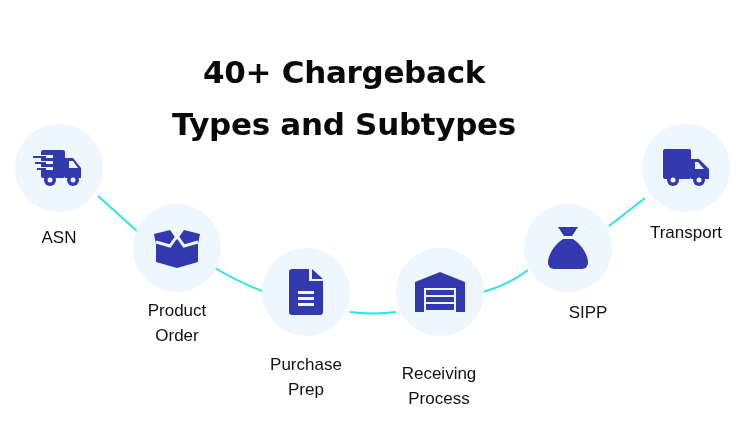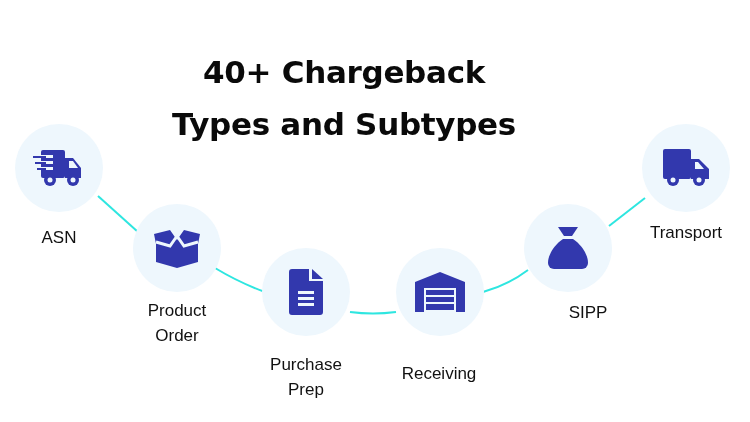--- a/index.html
+++ b/index.html
@@ -92,20 +92,21 @@
       </g>
     <g fill="#3238ad">
         <rect x="11" y="18" width="28" height="5"></rect>
         <rect x="11" y="25" width="28" height="5"></rect>
         <rect x="11" y="32" width="28" height="6"></rect>
       </g>
   </svg>
 </div>
 <div class="label" style="left:369px;top:361px;">
   <div>Receiving</div>
+  <div>Process</div>
 </div>
 
 <div class="node" style="left:524px;top:204px;">
   <svg width="40" height="42" viewBox="0 0 40 42">
     <path fill="#3238ad" d="M10 0 H30 L24 9 H16 Z"></path>
     <path fill="#3238ad" d="M15 12 H25 C34 18 40 28 40 36 a6 6 0 0 1 -6 6 H6 a6 6 0 0 1 -6 -6 C0 28 6 18 15 12 Z"></path>
   </svg>
 </div>
 <div class="label" style="left:518px;top:300px;text-align:center;">
   <div>SIPP</div>

